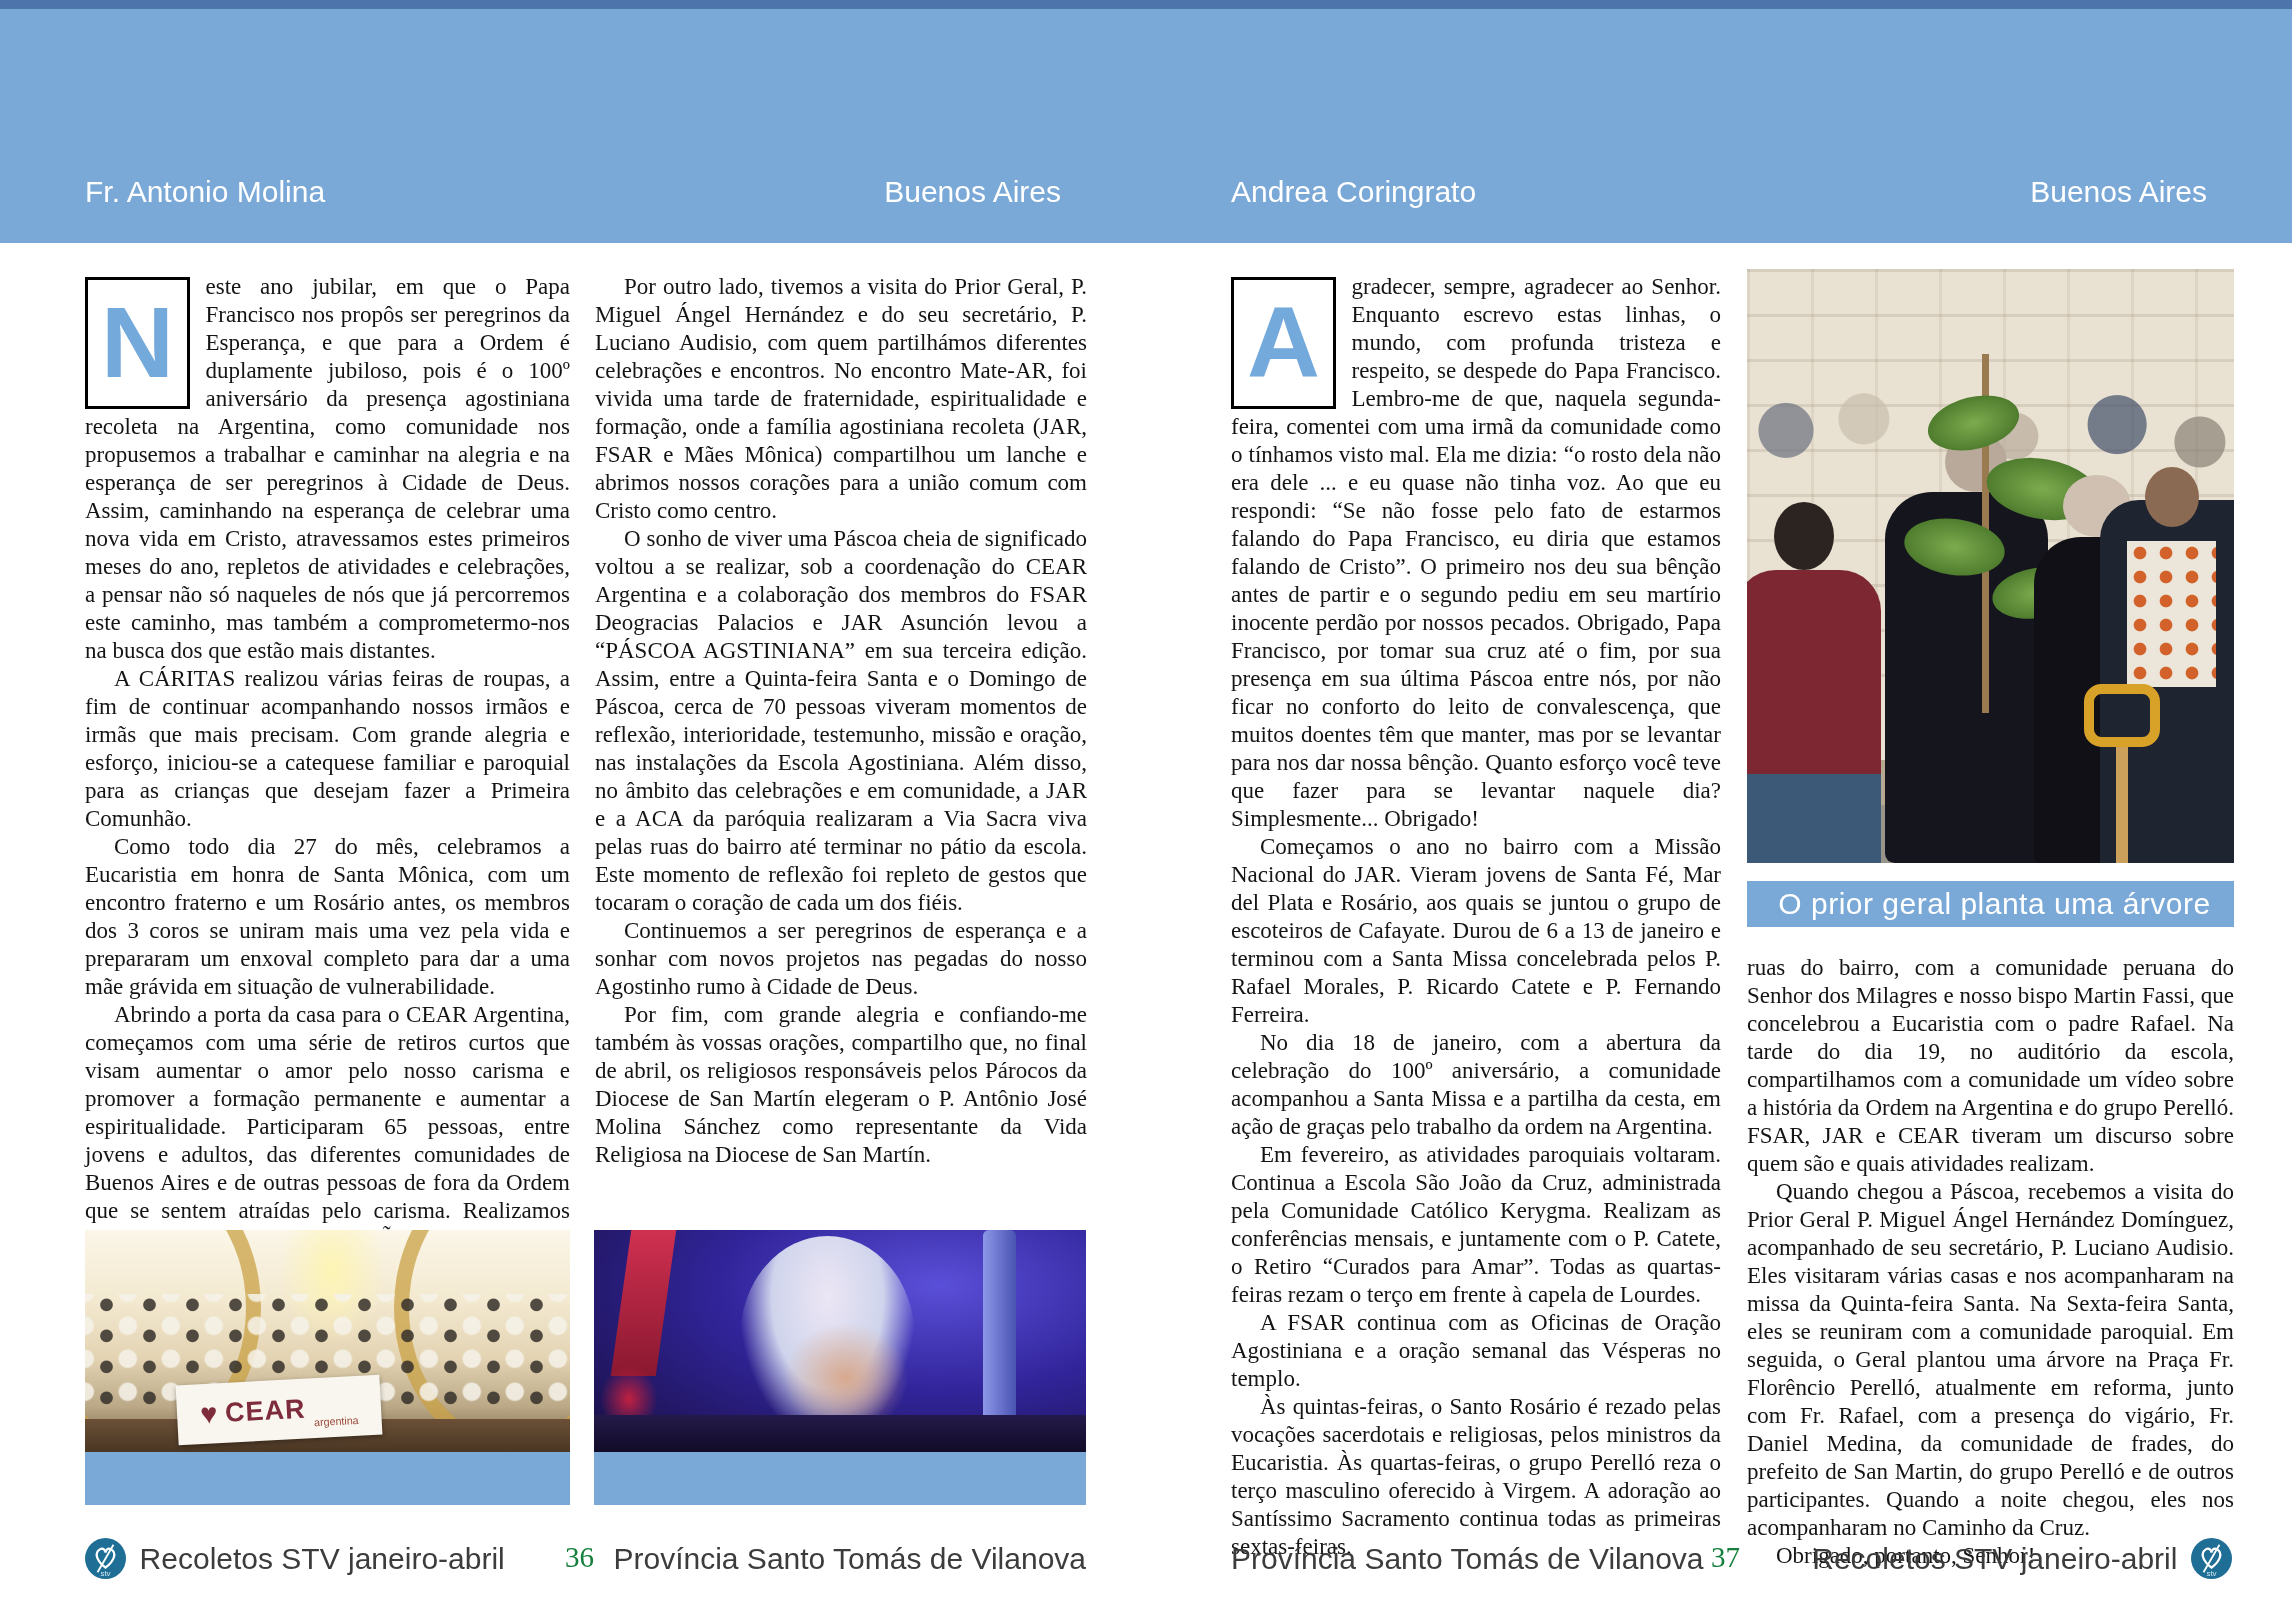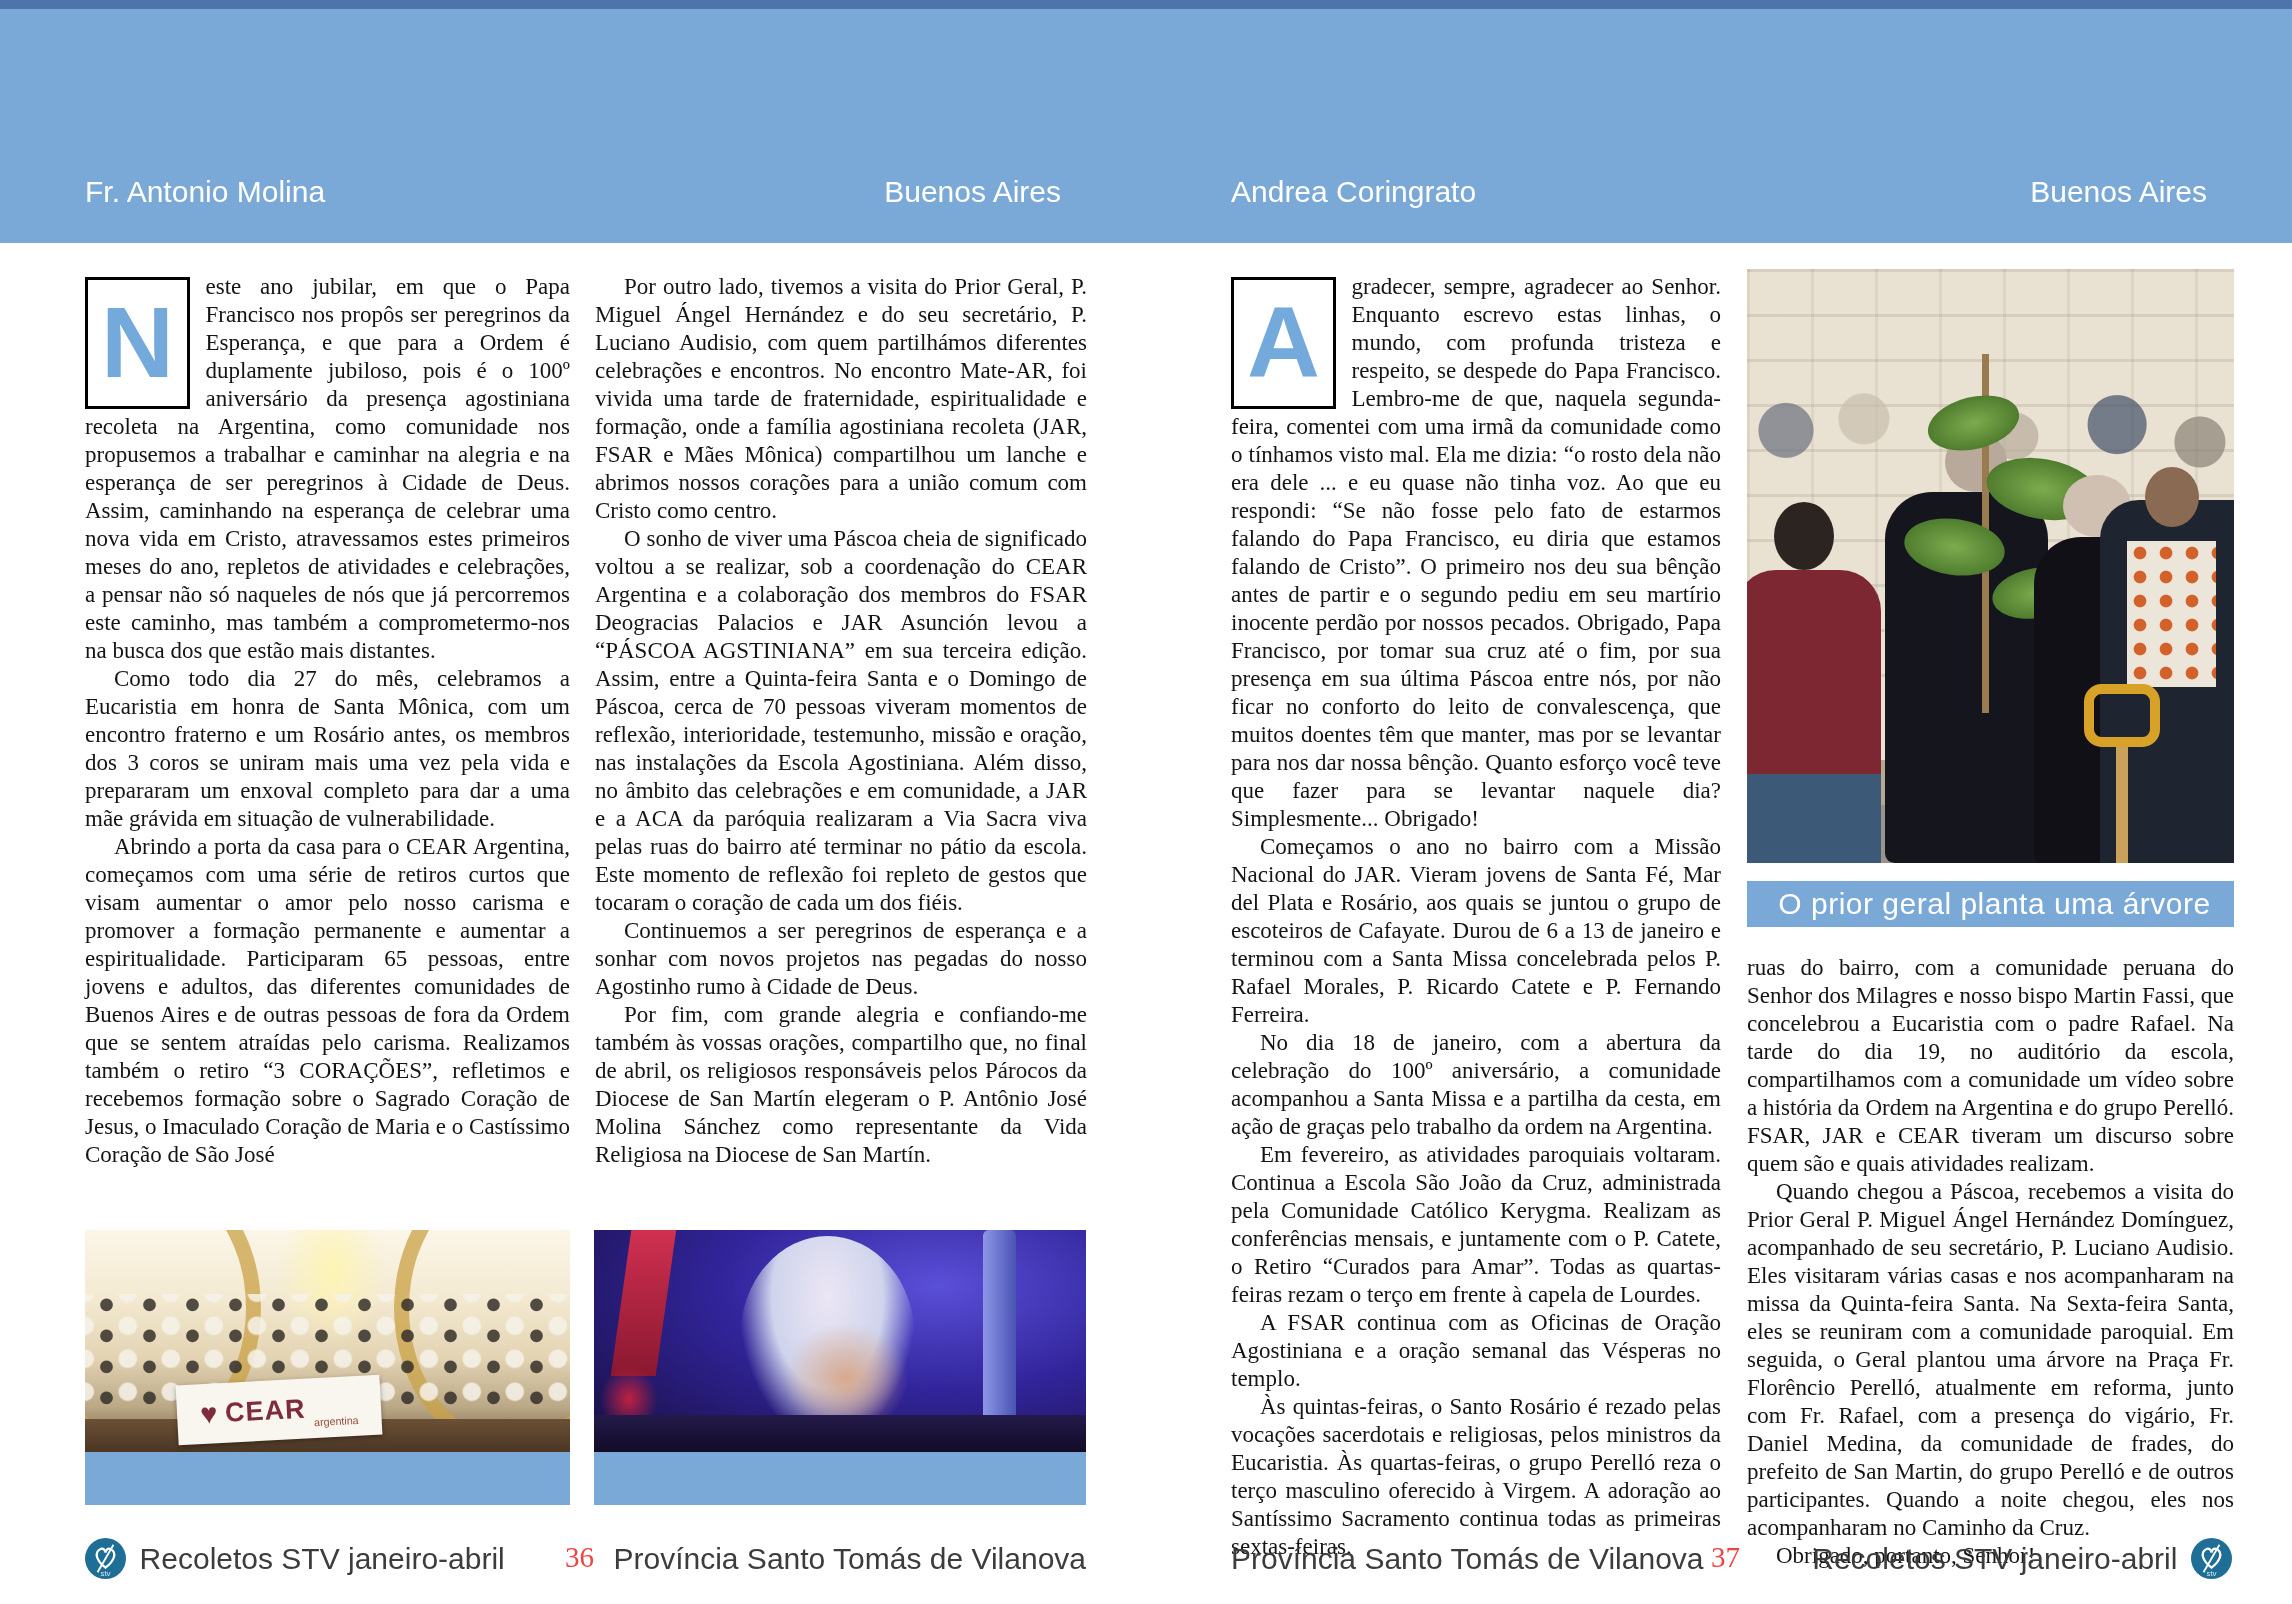--- a/index.html
+++ b/index.html
@@ -105,21 +105,21 @@
             align-items:center;justify-content:center;font-size:30px;letter-spacing:0.5px;padding-left:8px;}
   .col2Rtext{margin-top:27px;font-family:"Liberation Serif","DejaVu Serif",serif;font-size:23px;
              line-height:28px;text-align:justify;color:#141414;}
   .col2Rtext p{margin:0;text-indent:29px;}
   .col2Rtext p.first{text-indent:0;}
 
   
   .footer{position:absolute;top:1535px;left:85px;width:1001px;height:47px;display:flex;
           align-items:center;font-size:30px;color:#3c3c3c;}
   .pgnum{position:absolute;left:480px;top:5.8px;font-family:"Liberation Serif",serif;
-         font-size:29px;color:#ef4444;}
+         font-size:29px;color:#15803d;}
   .brand{white-space:nowrap;}
   .province{white-space:nowrap;}
   .footer .grow{margin-left:auto;}
   .logo{width:41px;height:41px;flex:0 0 41px;}
   .logo.lm{margin-right:13.6px;} .logo.rm{margin-left:13.6px;}
 </style>
 </head>
 <body>
 
 <div id="spread">
@@ -129,20 +129,21 @@
     <div class="band"></div>
     <div class="author">Fr. Antonio Molina</div>
     <div class="location">Buenos Aires</div>
 
     <div class="textcol col1L">
       <p class="first">
         <span class="dropbox">
           <span class="dropletter">N</span>
         </span><span>este ano jubilar, em que o Papa Francisco nos propôs ser peregrinos da Esperança, e que para a Ordem é duplamente jubiloso, pois é o 100º aniversário da presença agostiniana recoleta na Argentina, como comunidade nos propusemos a trabalhar e caminhar na alegria e na esperança de ser peregrinos à Cidade de Deus. Assim, caminhando na esperança de celebrar uma nova vida em Cristo, atravessamos estes primeiros meses do ano, repletos de atividades e celebrações, a pensar não só naqueles de nós que já percorremos este caminho, mas também a comprometermo-nos na busca dos que estão mais distantes.</span>
       </p>
+      <p>A CÁRITAS realizou várias feiras de roupas, a fim de continuar acompanhando nossos irmãos e irmãs que mais precisam. Com grande alegria e esforço, iniciou-se a catequese familiar e paroquial para as crianças que desejam fazer a Primeira Comunhão.</p>
       <p>Como todo dia 27 do mês, celebramos a Eucaristia em honra de Santa Mônica, com um encontro fraterno e um Rosário antes, os membros dos 3 coros se uniram mais uma vez pela vida e prepararam um enxoval completo para dar a uma mãe grávida em situação de vulnerabilidade.</p>
       <p>Abrindo a porta da casa para o CEAR Argentina, começamos com uma série de retiros curtos que visam aumentar o amor pelo nosso carisma e promover a formação permanente e aumentar a espiritualidade. Participaram 65 pessoas, entre jovens e adultos, das diferentes comunidades de Buenos Aires e de outras pessoas de fora da Ordem que se sentem atraídas pelo carisma. Realizamos também o retiro “3 CORAÇÕES”, refletimos e recebemos formação sobre o Sagrado Coração de Jesus, o Imaculado Coração de Maria e o Castíssimo Coração de São José</p>
     </div>
 
     <div class="textcol col2L">
       <p>Por outro lado, tivemos a visita do Prior Geral, P. Miguel Ángel Hernández e do seu secretário, P. Luciano Audisio, com quem partilhámos diferentes celebrações e encontros. No encontro Mate-AR, foi vivida uma tarde de fraternidade, espiritualidade e formação, onde a família agostiniana recoleta (JAR, FSAR e Mães Mônica) compartilhou um lanche e abrimos nossos corações para a união comum com Cristo como centro.</p>
       <p>O sonho de viver uma Páscoa cheia de significado voltou a se realizar, sob a coordenação do CEAR Argentina e a colaboração dos membros do FSAR Deogracias Palacios e JAR Asunción levou a “PÁSCOA AGSTINIANA” em sua terceira edição. Assim, entre a Quinta-feira Santa e o Domingo de Páscoa, cerca de 70 pessoas viveram momentos de reflexão, interioridade, testemunho, missão e oração, nas instalações da Escola Agostiniana. Além disso, no âmbito das celebrações e em comunidade, a JAR e a ACA da paróquia realizaram a Via Sacra viva pelas ruas do bairro até terminar no pátio da escola. Este momento de reflexão foi repleto de gestos que tocaram o coração de cada um dos fiéis.</p>
       <p>Continuemos a ser peregrinos de esperança e a sonhar com novos projetos nas pegadas do nosso Agostinho rumo à Cidade de Deus.</p>
       <p>Por fim, com grande alegria e confiando-me também às vossas orações, compartilho que, no final de abril, os religiosos responsáveis pelos Párocos da Diocese de San Martín elegeram o P. Antônio José Molina Sánchez como representante da Vida Religiosa na Diocese de San Martín.</p>
     </div>

